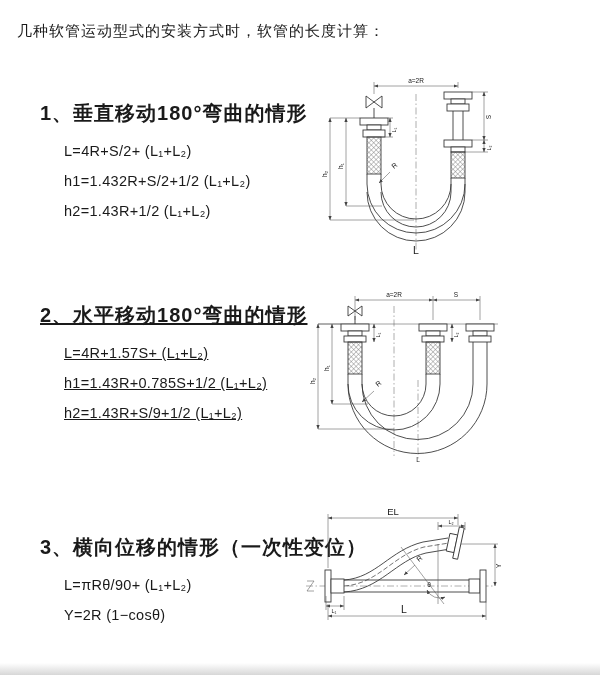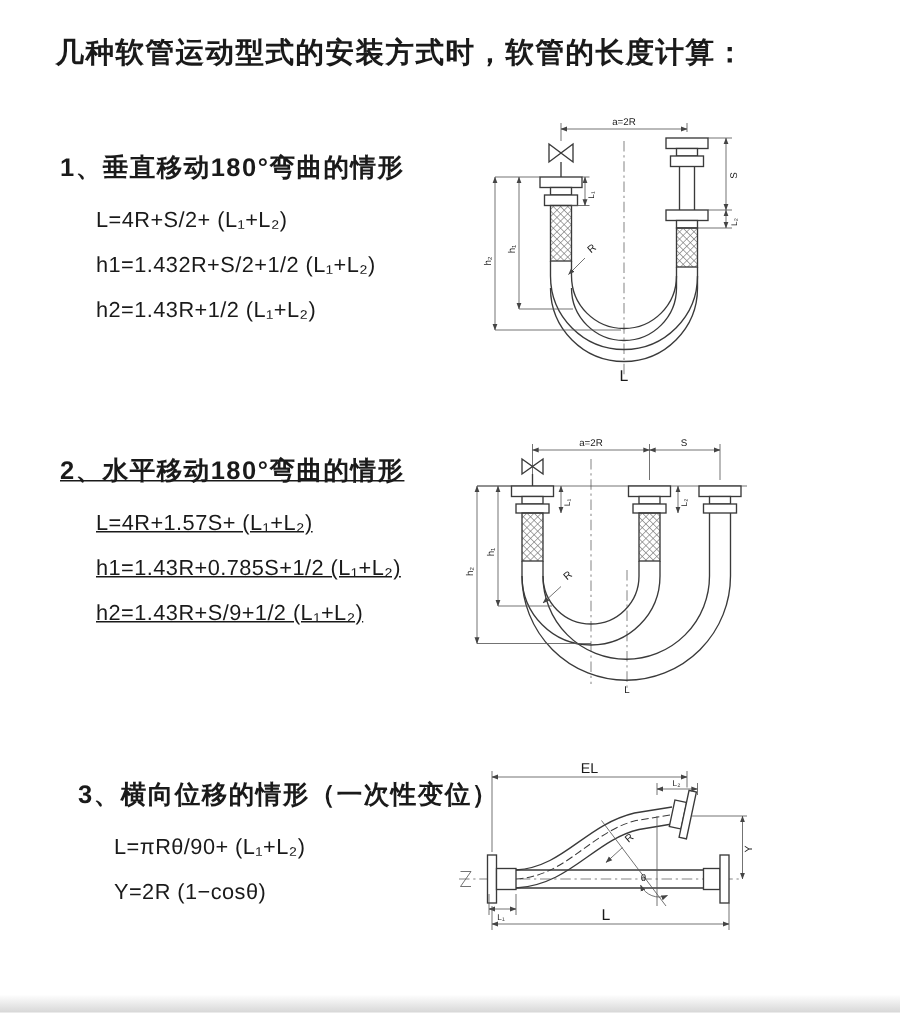--- a/index.html
+++ b/index.html
@@ -2,30 +2,30 @@
 <html><head>
 <meta charset="utf-8">
 <style>
   html,body { margin:0; padding:0; }
   body {
     width:600px; height:675px; position:relative; overflow:hidden;
     background:#ffffff; color:#1a1a1a;
     font-family:"Liberation Sans","DejaVu Sans",sans-serif;
   }
   .page-title {
-    position:absolute; left:37px; top:22px;
-    font-size:19px; font-weight:bold; letter-spacing:1px; white-space:nowrap;
+    position:absolute; left:17px; top:22px;
+    font-size:15px; font-weight:normal; letter-spacing:1px; white-space:nowrap;
   }
   .sec { position:absolute; left:40px; }
-  .sec-heading { font-size:17px; font-weight:bold; letter-spacing:1px; white-space:nowrap; }
+  .sec-heading { font-size:20px; font-weight:bold; letter-spacing:1px; white-space:nowrap; }
   .formulas { margin:9px 0 0 24px; }
   .formula { height:30px; line-height:30px; font-size:14.5px; white-space:nowrap; letter-spacing:0.3px; }
   #sec1 { top:100px; }
   #sec2 { top:302px;text-decoration:underline; }
-  #sec3 { top:518px;margin-left:12px; }
+  #sec3 { top:534px; }
   .diagram { position:absolute; }
   #dg1 { left:316px; top:70px; }
   #dg2 { left:308px; top:284px; }
   #dg3 { left:298px; top:500px; }
   svg .ol { fill:none; stroke:#3a3a3a; stroke-width:0.9; }
   svg .fr { fill:#ffffff; stroke:#3a3a3a; stroke-width:0.9; }
   svg .vv { fill:#ffffff; stroke:#3a3a3a; stroke-width:0.9; }
   svg .br { stroke:#3a3a3a; stroke-width:0.9; }
   svg .dl { fill:none; stroke:#555555; stroke-width:0.55; }
   svg .cl { fill:none; stroke:#6a6a6a; stroke-width:0.55; stroke-dasharray:7 2.5 1.5 2.5; }

